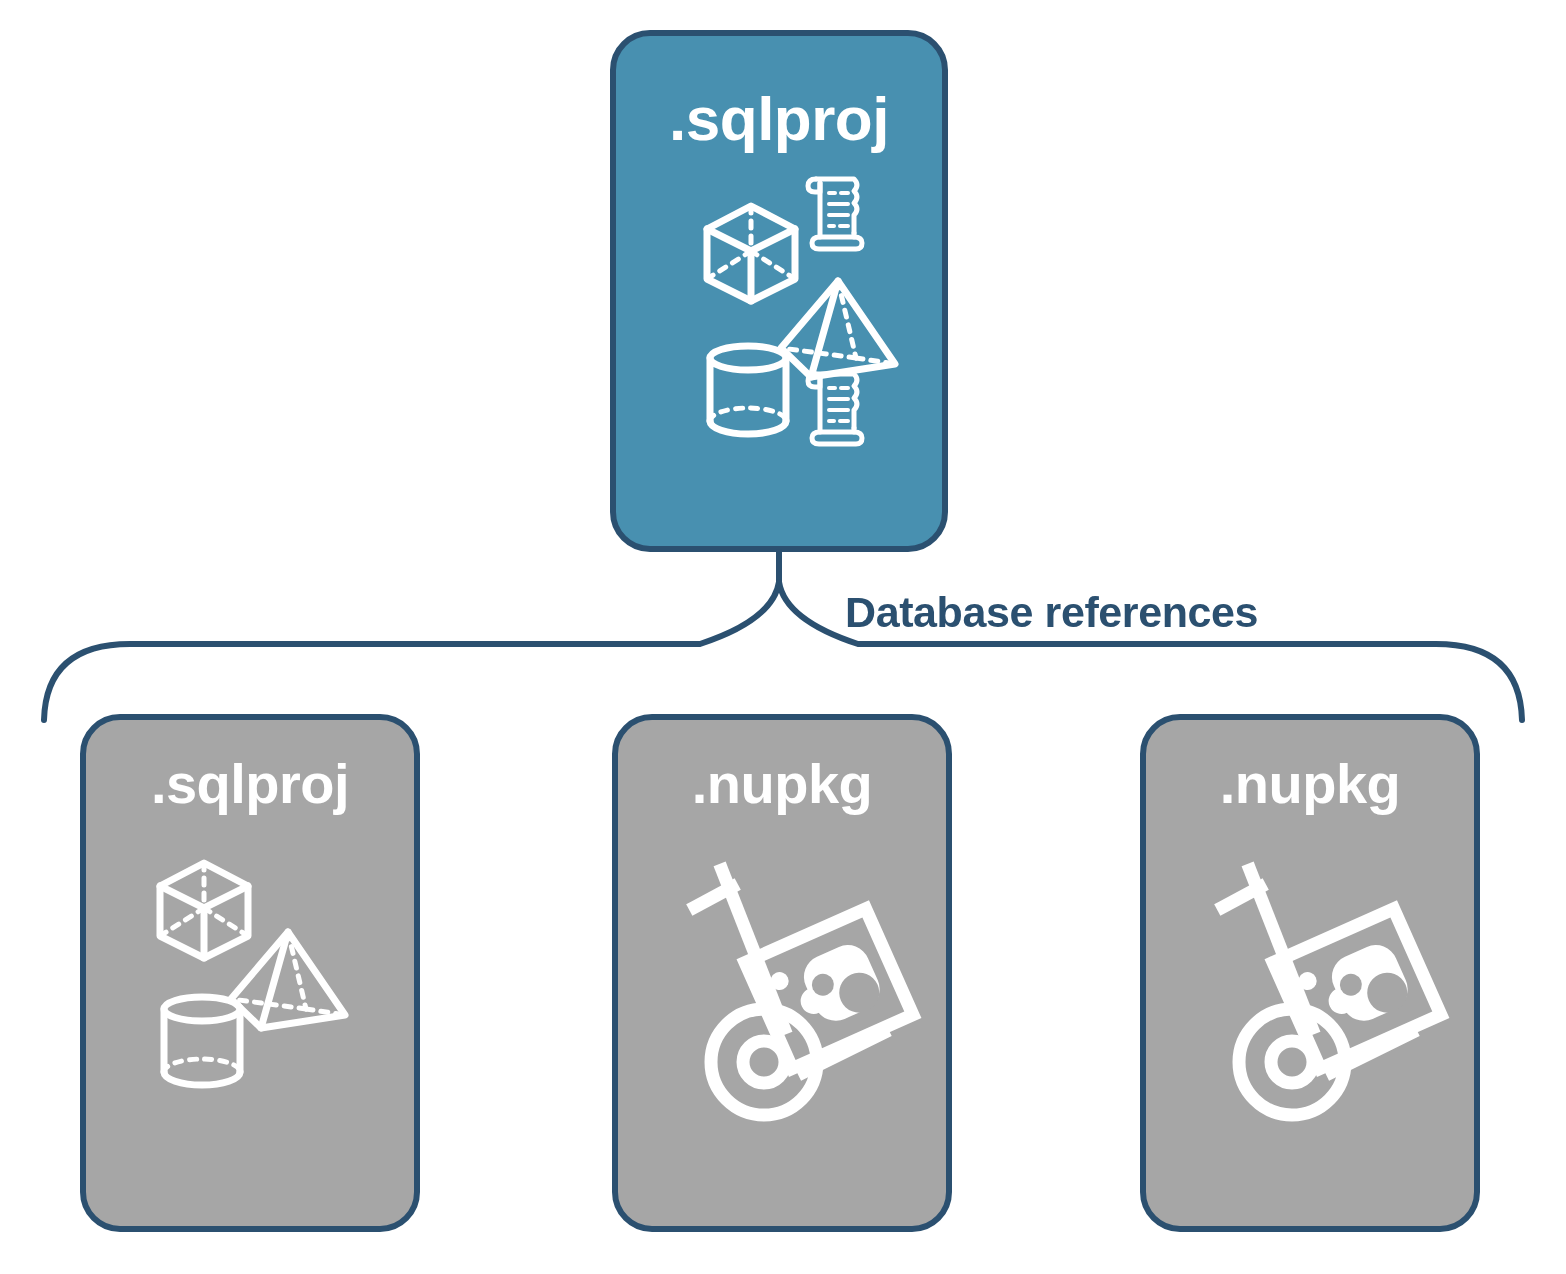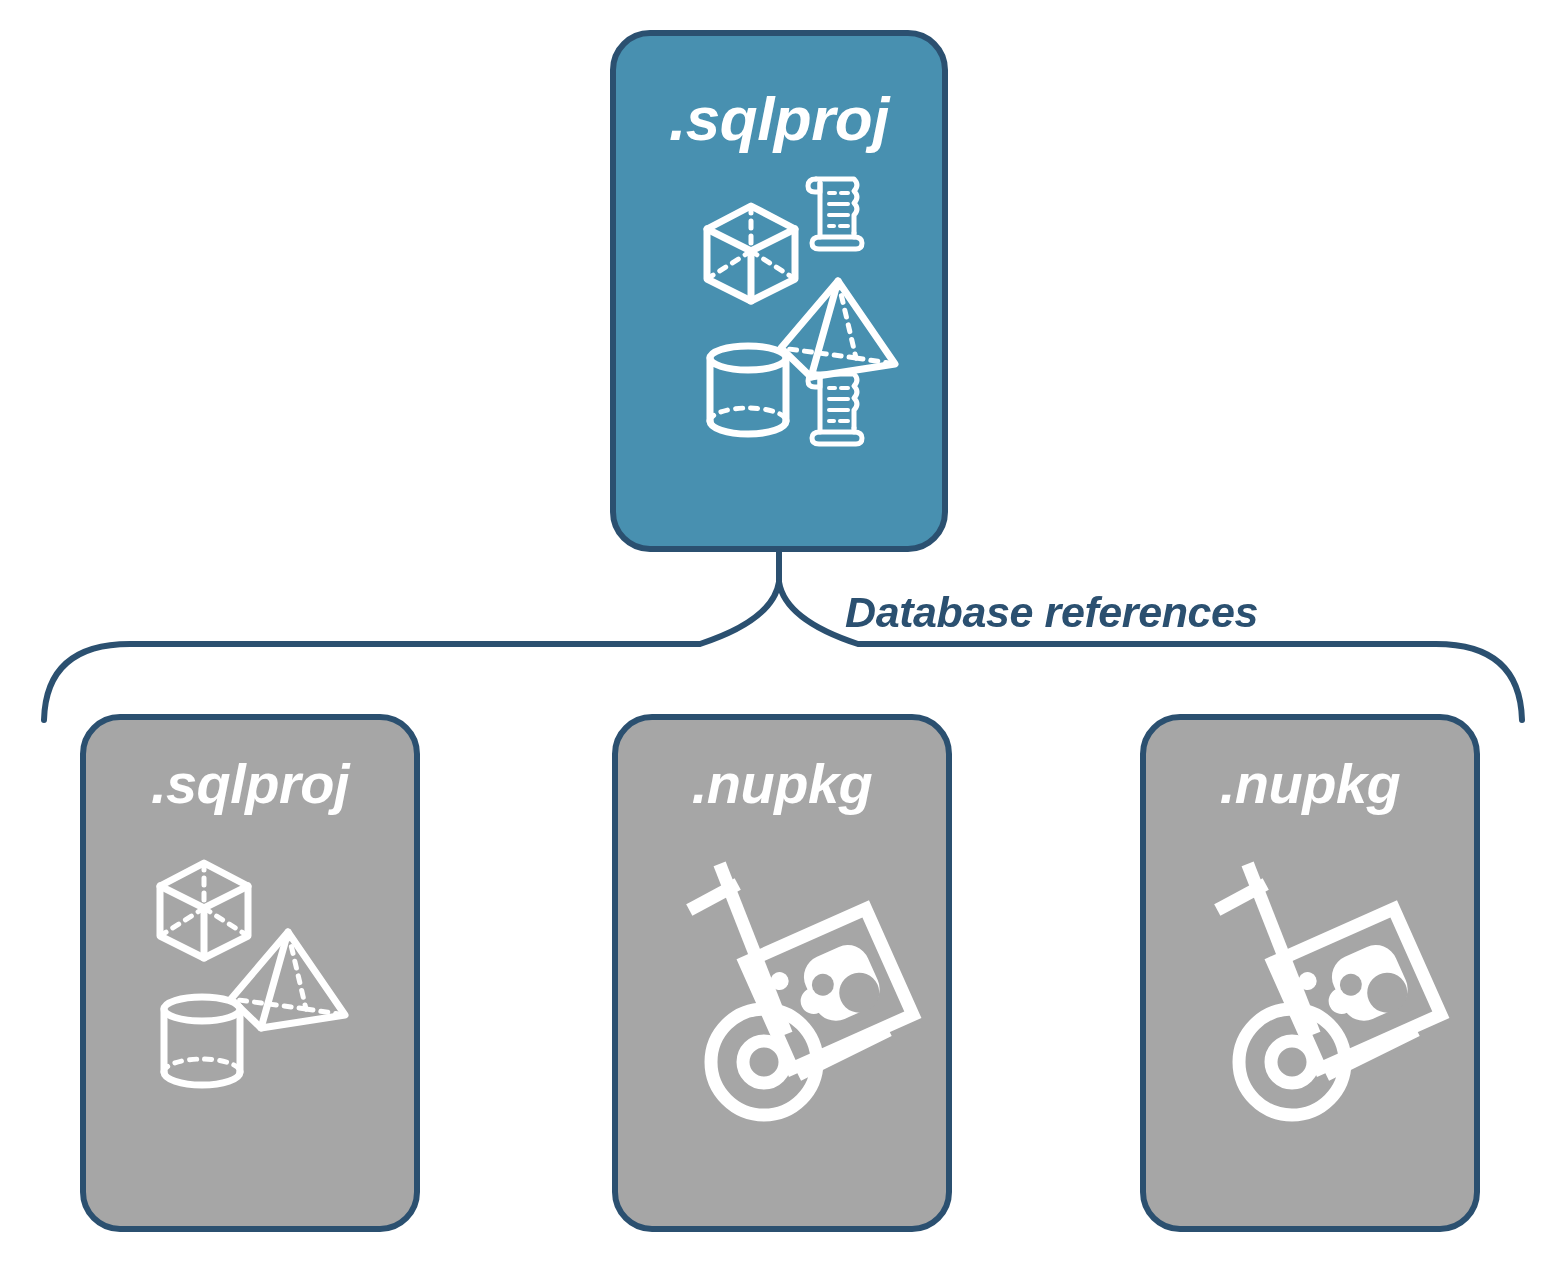--- a/index.html
+++ b/index.html
@@ -1,20 +1,20 @@
 <!DOCTYPE html>
 <html><head>
 <meta charset="utf-8">
 <style>
   html,body{margin:0;padding:0;background:#ffffff;}
   body{
     width:1566px;height:1274px;position:relative;overflow:hidden;
     font-family:"Liberation Sans","DejaVu Sans",sans-serif;
   }
-  #stage{position:absolute;inset:0;width:1470px;height:1274px;font-style:italic;}
+  #stage{position:absolute;inset:0;width:1470px;height:1274px;}
 
   .node{
     position:absolute;
     box-sizing:border-box;
     border-radius:40px;
   }
   .node.blue{
     background:#4890b0;
     border:6px solid #2b5070;
   }

